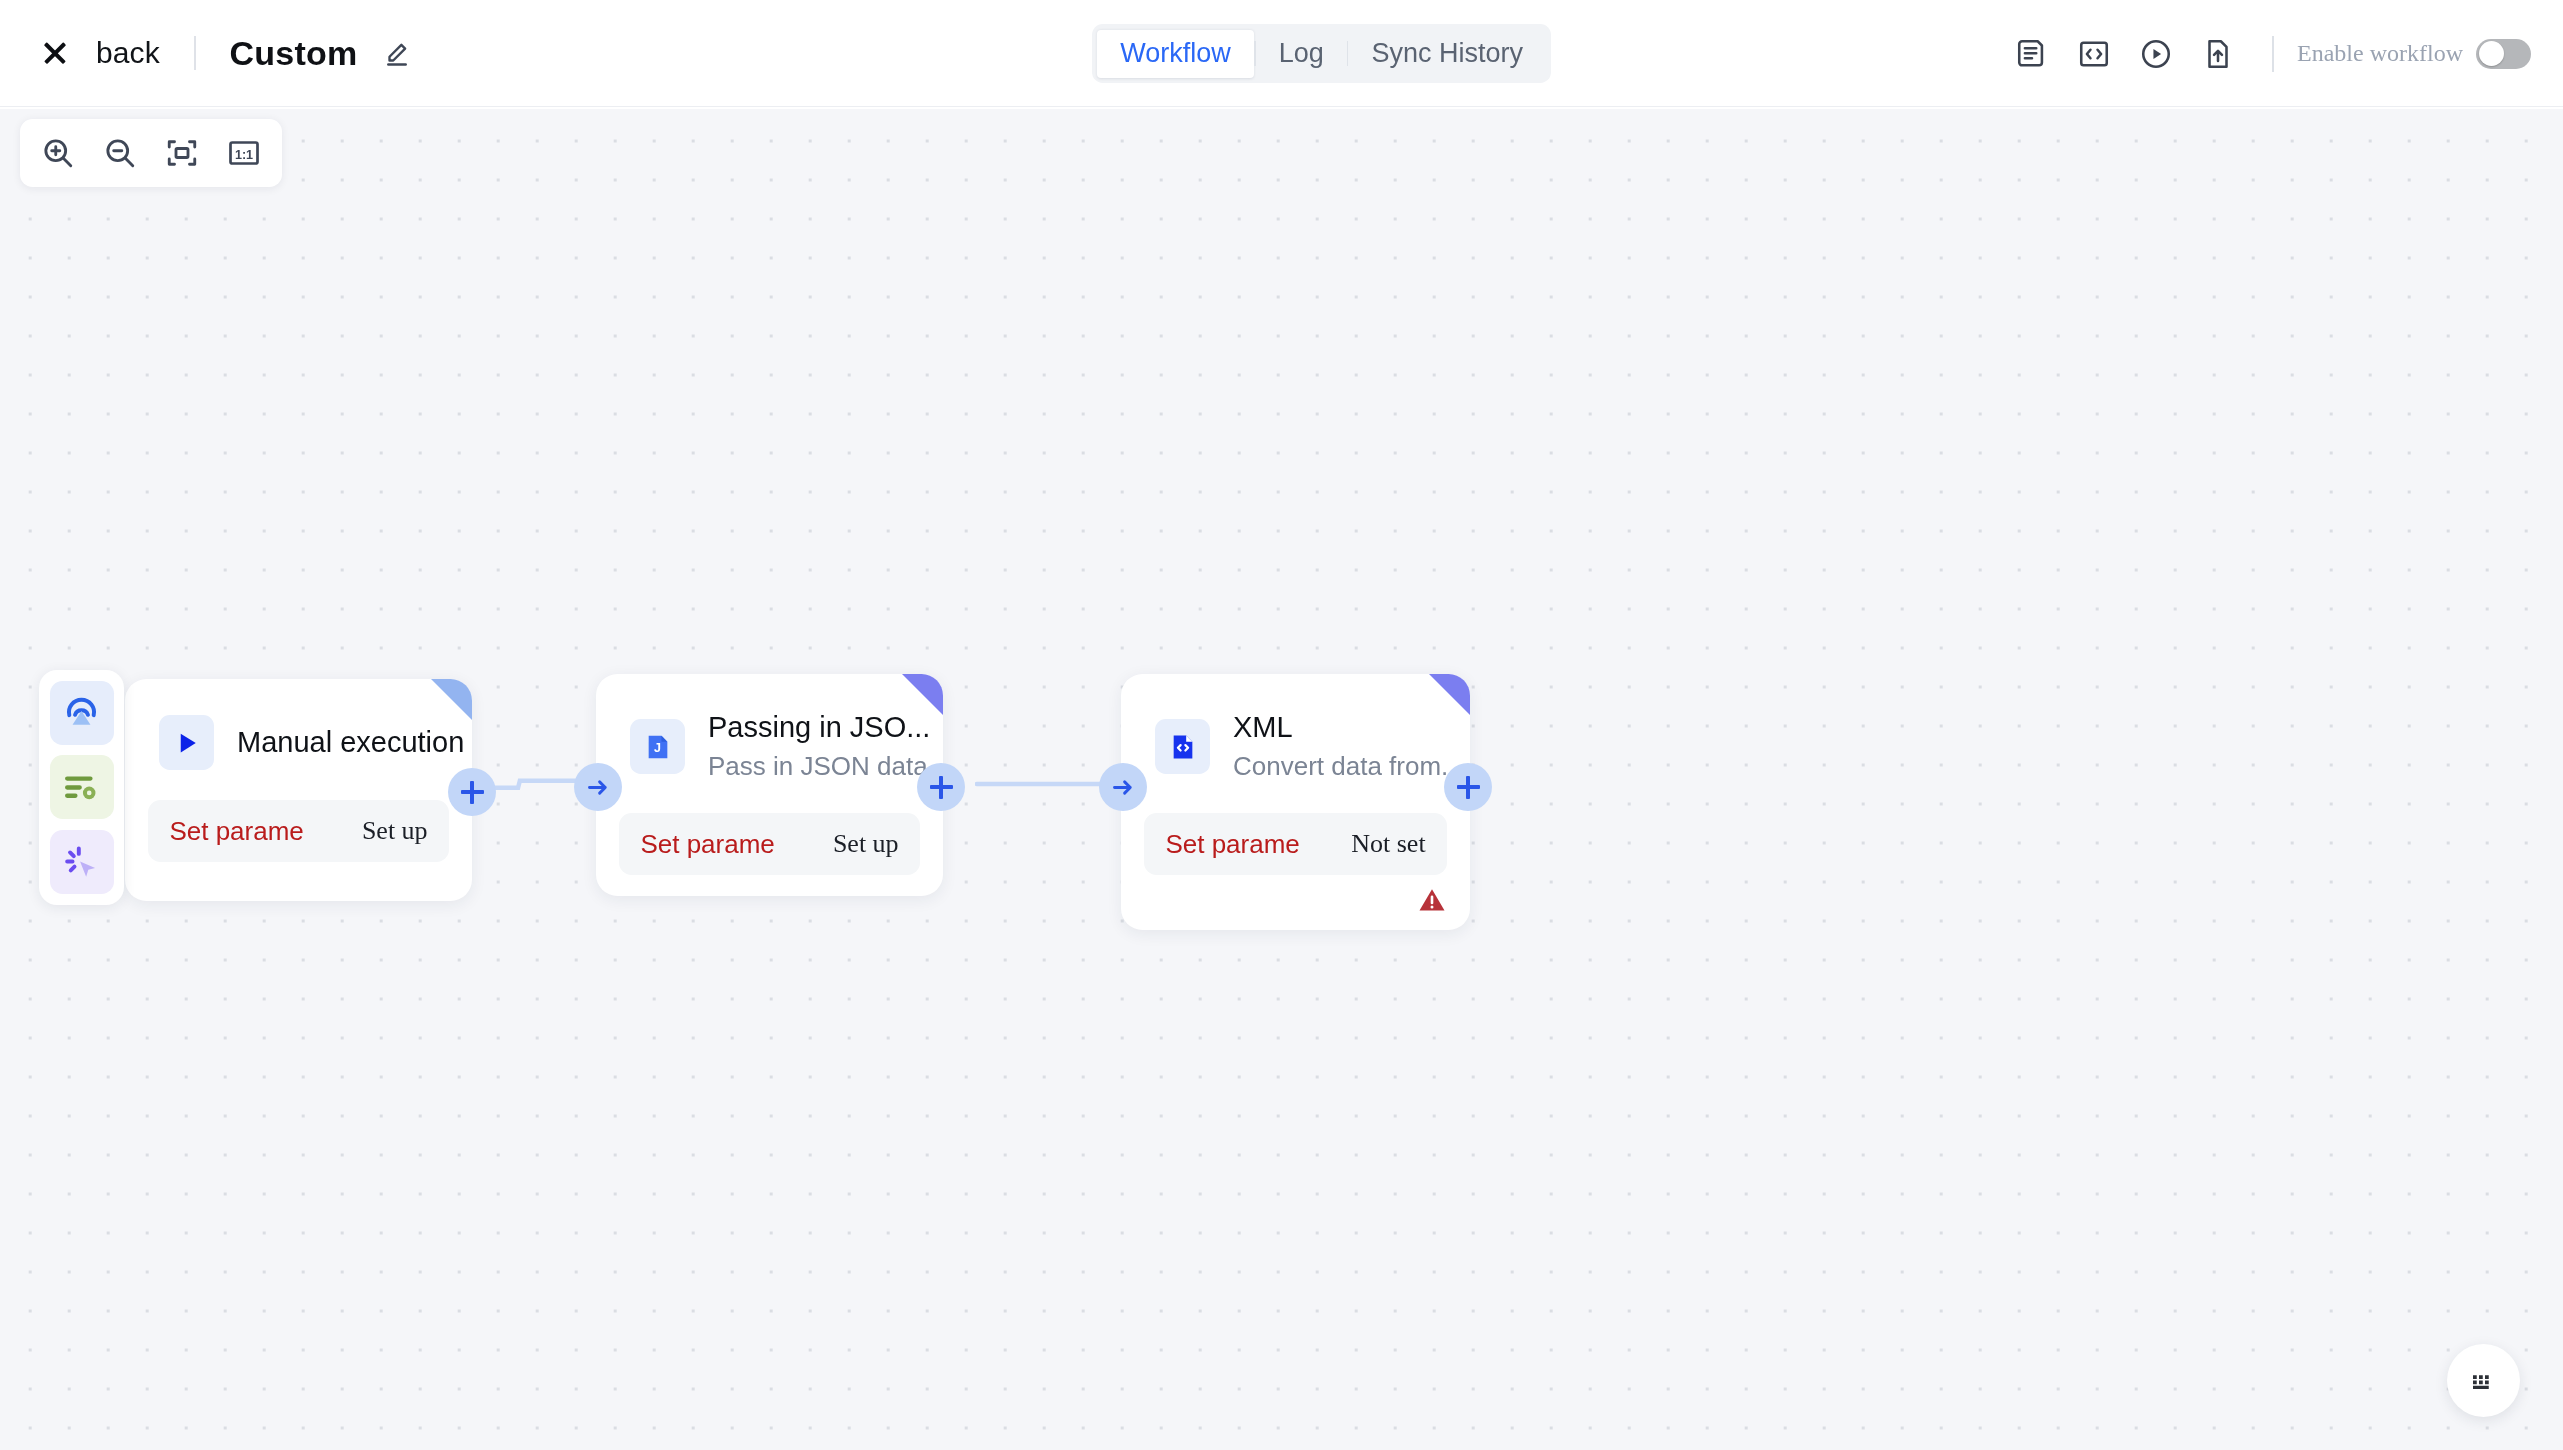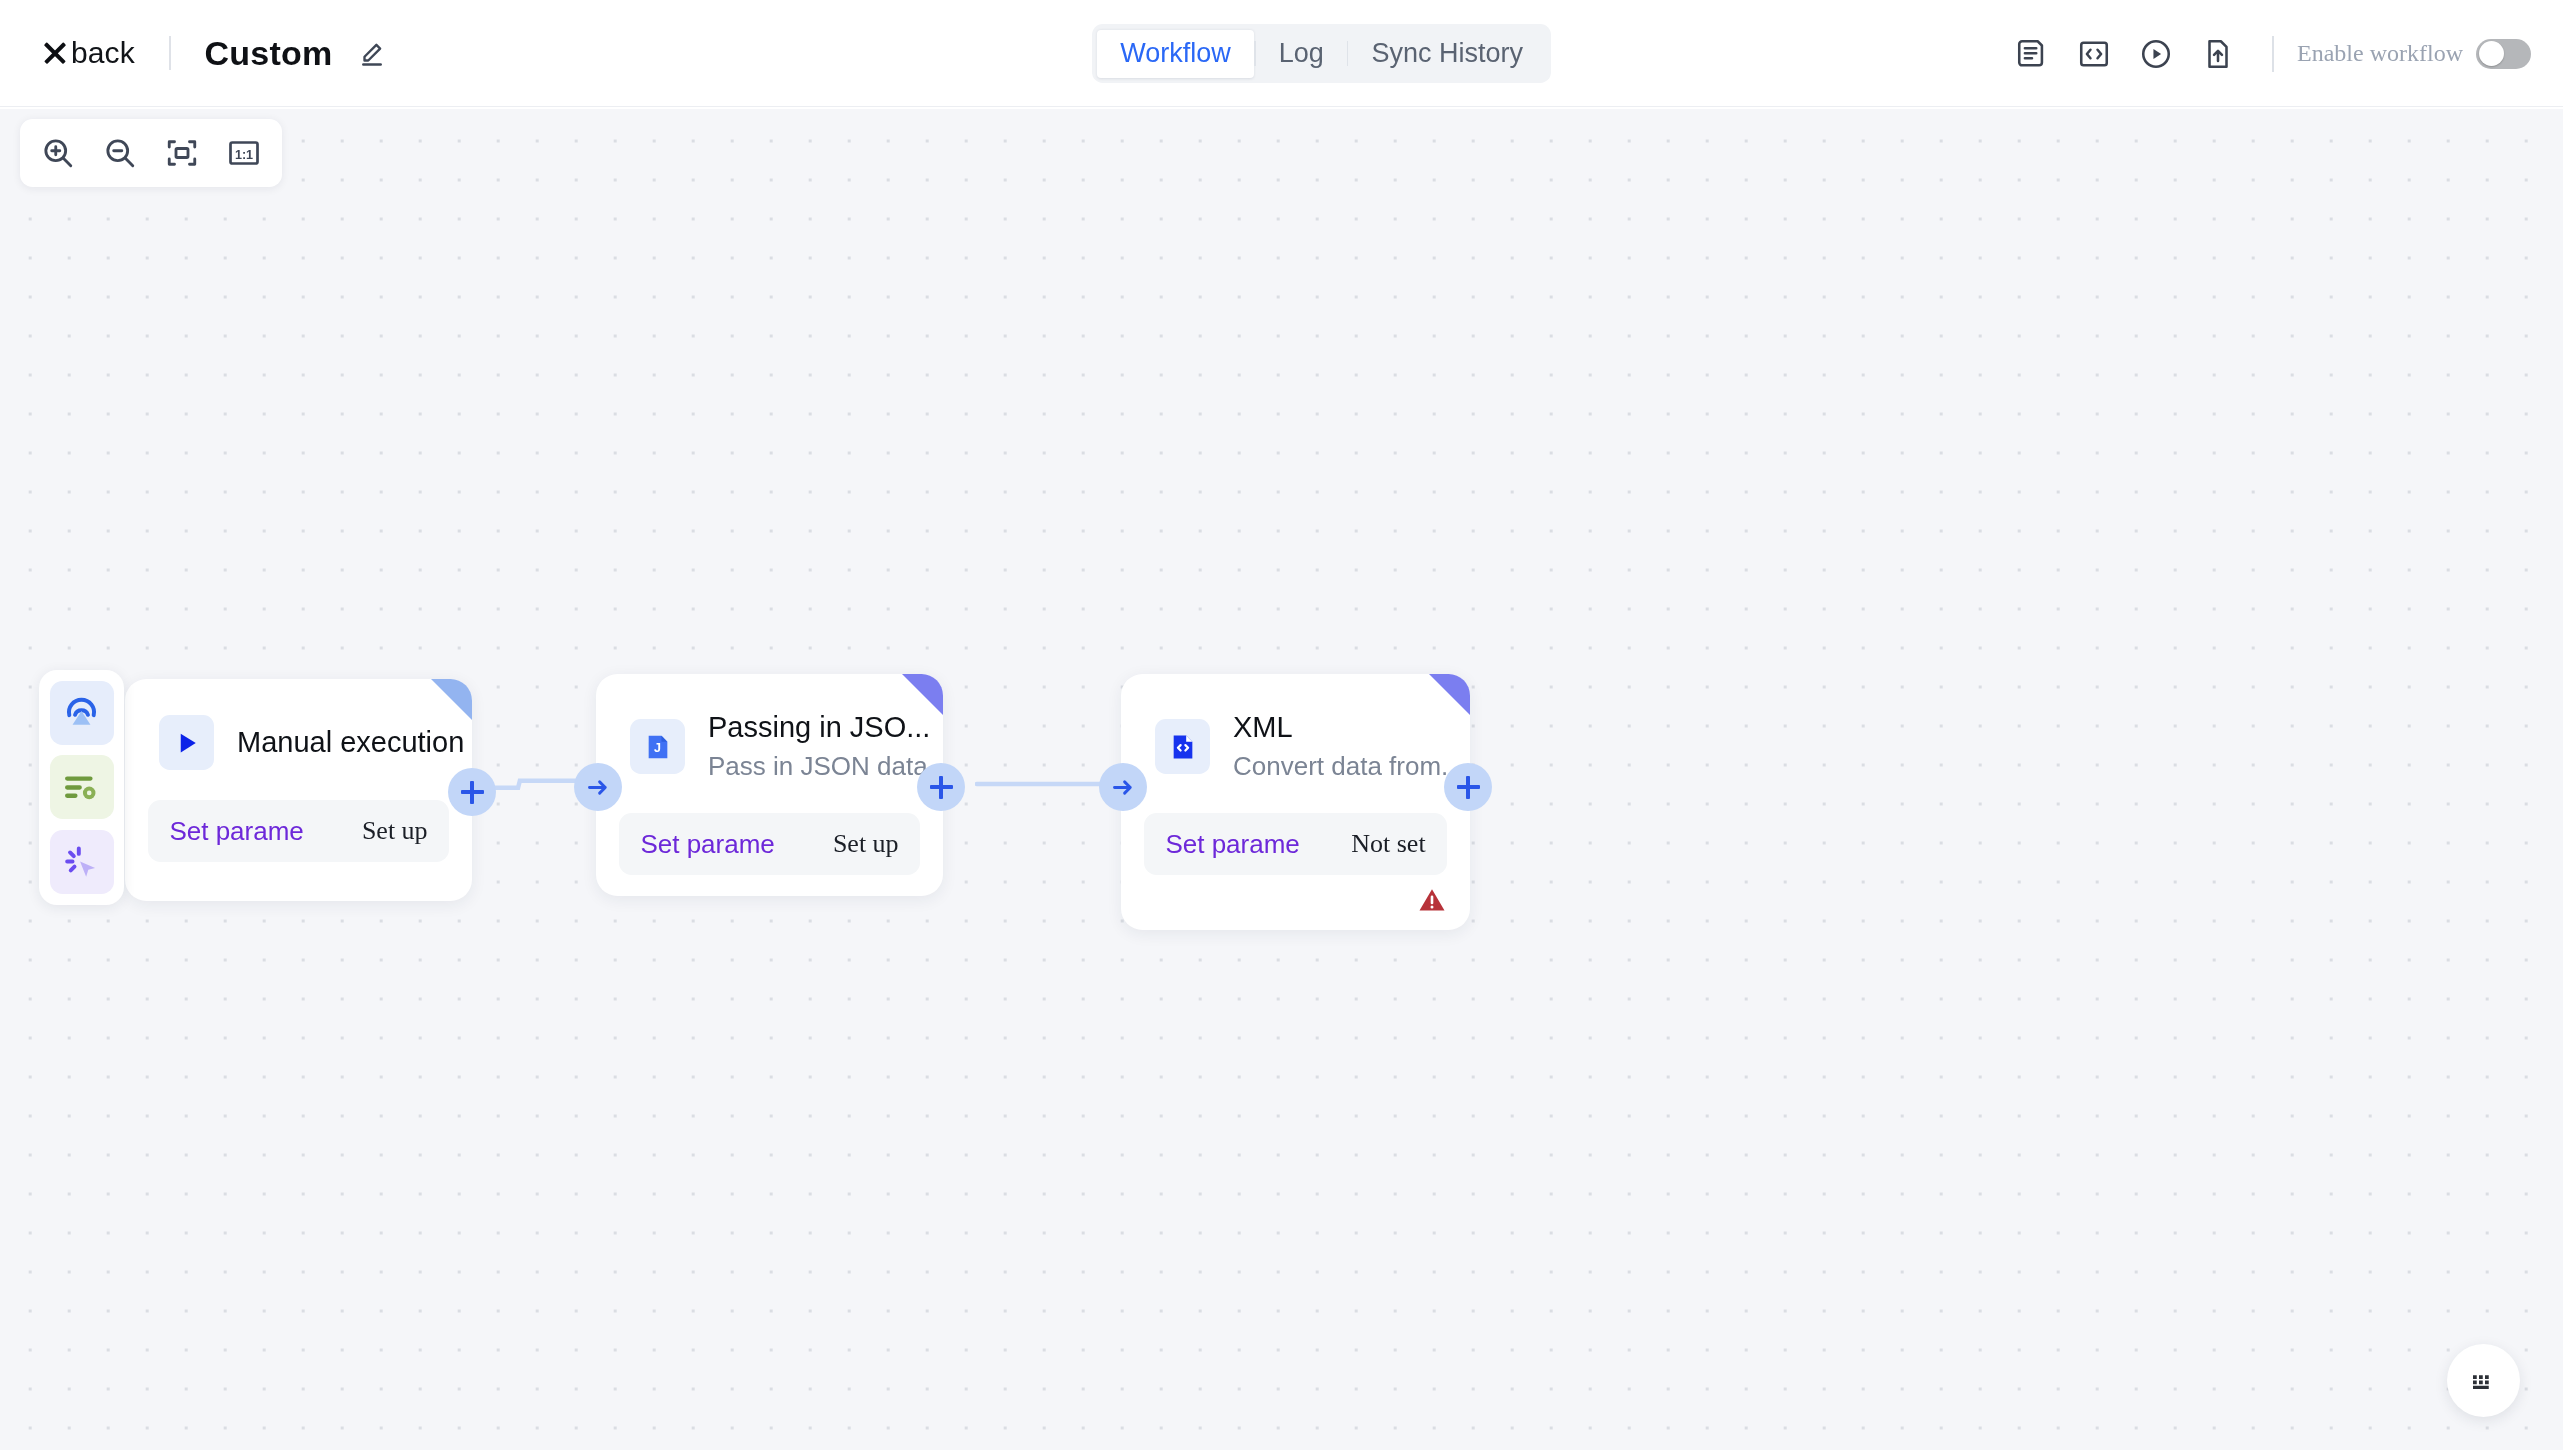--- a/index.html
+++ b/index.html
@@ -15,21 +15,21 @@
   .header {
     position: absolute; left: 0; top: 0;
     width: 2563px; height: 107px;
     background: #ffffff;
     border-bottom: 1.8px solid #eceef2;
     display: flex; align-items: center;
     z-index: 40;
   }
   .header-left { display: flex; align-items: center; padding-left: 41px; }
   .back-btn {
-    display: flex; align-items: center; gap: 3px;
+    display: flex; align-items: center; gap: 28px;
     cursor: pointer; color: #0f1115;
   }
   .close-x { width: 27px; height: 27px; position: relative; }
   .close-x::before, .close-x::after {
     content: ""; position: absolute; left: 50%; top: 50%;
     width: 27px; height: 3.6px; background: #0d0f13; border-radius: 0.9px;
   }
   .close-x::before { transform: translate(-50%,-50%) rotate(45deg); }
   .close-x::after  { transform: translate(-50%,-50%) rotate(-45deg); }
   .back-text { font-size: 30px; color: #111418; letter-spacing: 0.1px; }
@@ -147,21 +147,21 @@
   .node-sub {
     font-size: 26px; color: #7b8494; line-height: 1.3; margin-top: 5.3px;
     white-space: nowrap; overflow: hidden;
   }
   .param-row {
     margin: 30px 23px 0 23px;
     background: #f4f6f8; border-radius: 12.5px;
     height: 62px; display: flex; align-items: center; justify-content: space-between;
     padding: 0 21.4px;
   }
-  .param-key { font-size: 26px; color: #6d28d9; }
+  .param-key { font-size: 26px; color: #b91c1c; }
   .param-val { font-size: 26px; color: #1b1f27; font-family: Liberation Serif, serif; }
   .warn-tri { position: absolute; right: 23px; bottom: 12.5px; }
 
   
   .port {
     position: absolute; width: 48px; height: 48px; border-radius: 50%;
     background: #c2d6f8; display: flex; align-items: center; justify-content: center;
     cursor: pointer; z-index: 15;
   }
   .port .plus-h, .port .plus-v { position: absolute; background: #2a56e8; border-radius: 0.9px; }

